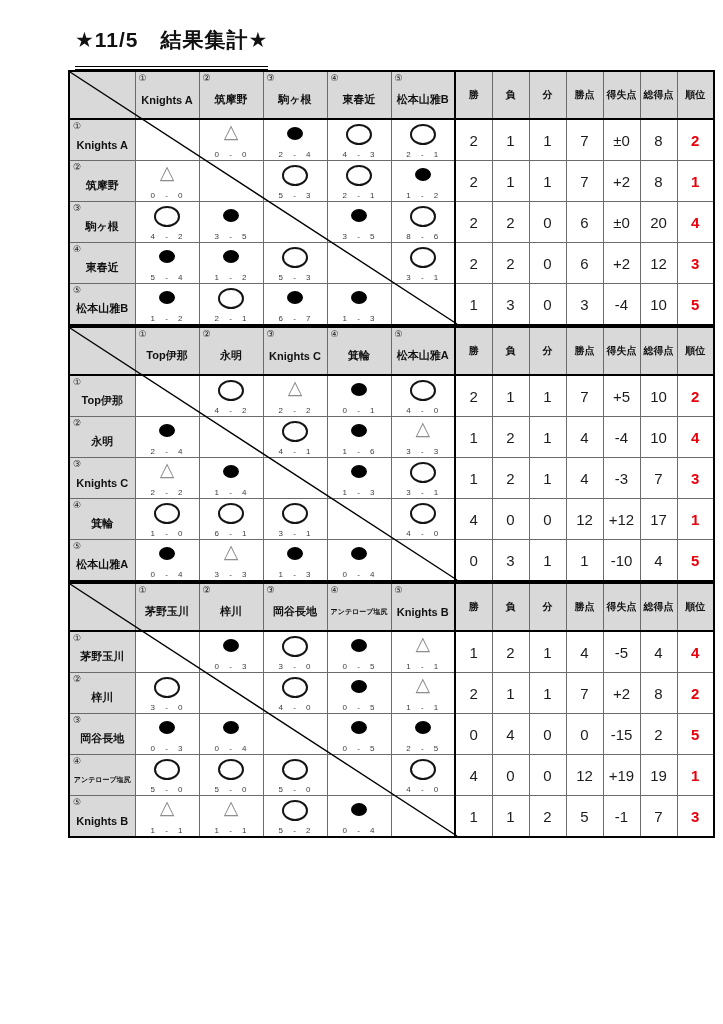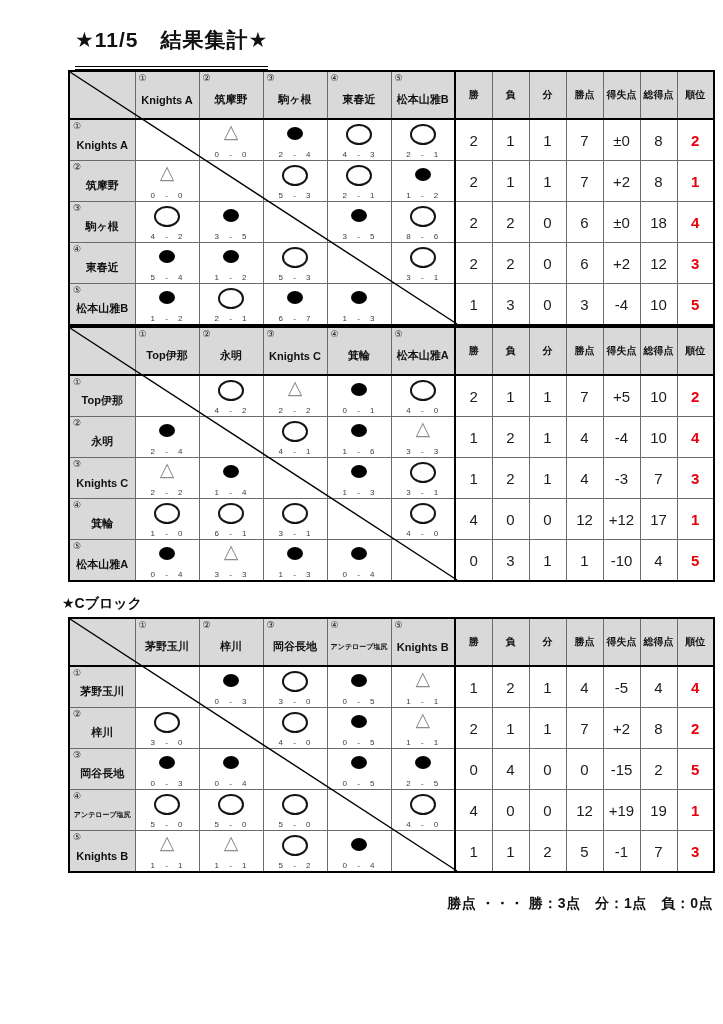--- a/index.html
+++ b/index.html
@@ -203,21 +203,21 @@
                 </td>
                 <td class="match thick-r">
                   <div class="sym-win"></div>
                   <div class="score">8 - 6</div>
                 </td>
                 <td class="sumval">2</td>
                 <td class="sumval">2</td>
                 <td class="sumval">0</td>
                 <td class="sumval">6</td>
                 <td class="sumval">±0</td>
-                <td class="sumval">18</td>
+                <td class="sumval">20</td>
                 <td class="sumval rankval" style="color: rgb(232, 0, 13);">4</td>
               </tr>
               <tr class="body-row">
                 <td class="rowlabel">
                   <span class="circ">④</span>
                   <span class="tname" style="font-size: 11px;">東春近</span>
                 </td>
                 <td class="match">
                   <div class="sym-loss"></div>
                   <div class="score">5 - 4</div>
@@ -480,21 +480,20 @@
                 <td class="sumval rankval" style="color: rgb(232, 0, 13);">5</td>
               </tr>
             </tbody>
           </table>
           <svg class="diag" width="647" height="256">
             <line x1="2" y1="2" x2="389" y2="254" stroke="#000" stroke-width="1.4"></line>
           </svg>
         </div>
       </div>
       <div class="block">
-        <div class="block-label">★Cブロック</div>
         <div class="tbl-wrap">
           <table class="block-table">
             <colgroup>
               <col style="width: 66px;">
               <col style="width: 64px;">
               <col style="width: 64px;">
               <col style="width: 64px;">
               <col style="width: 64px;">
               <col style="width: 64px;">
               <col style="width: 37px;">
@@ -688,14 +687,13 @@
               </tr>
             </tbody>
           </table>
           <svg class="diag" width="647" height="256">
             <line x1="2" y1="2" x2="389" y2="254" stroke="#000" stroke-width="1.4"></line>
           </svg>
         </div>
       </div>
     </div>
 
-  <div class="footer-note">勝点 ・・・ 勝：3点　分：1点　負：0点</div>
 </div>
 
 </body></html>

